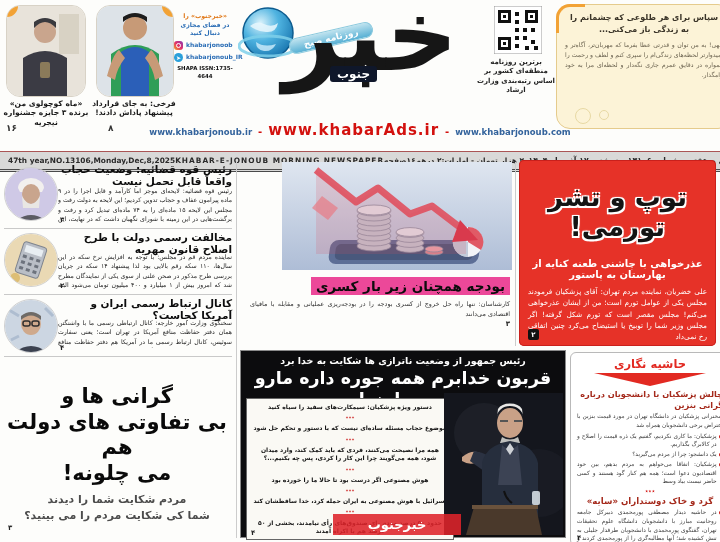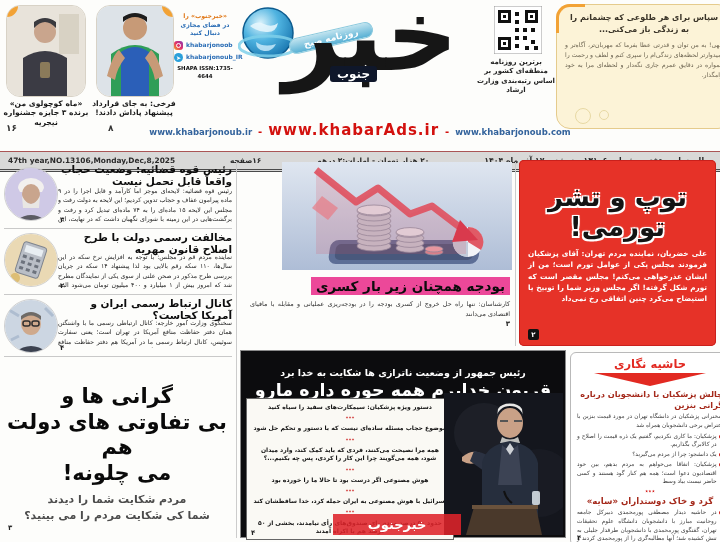--- a/index.html
+++ b/index.html
@@ -47,21 +47,21 @@
   .lb-kicker{font-size:7.8px;font-weight:900;color:#111;text-align:center;line-height:1.4;}
   .lb-big{font-size:21px;font-weight:900;color:#0a0a0a;text-align:center;line-height:1.22;}
   .lb-sub{font-size:11px;font-weight:900;color:#4c4c4c;text-align:center;line-height:1.45;}
   
   .hl-chip{background:#ec4899;padding:1px 5px;font-size:13.5px;font-weight:900;color:#0c0c0c;display:inline-block;margin-bottom:3px;}
   
   .redbox{background:#e63228;border-radius:5px;box-shadow:inset 0 0 0 1px #c9201c;}
   .red-title{font-size:26px;font-weight:900;color:#141414;text-align:center;
      text-shadow:-1.5px -1.5px 0 #fff,1.5px -1.5px 0 #fff,-1.5px 1.5px 0 #fff,1.5px 1.5px 0 #fff,0 0 3px #fff;}
   .red-sub{font-size:10px;font-weight:900;color:#fff;text-align:center;}
-  .red-body{font-size:7.3px;font-weight:bold;color:#fff;text-align:justify;line-height:1.55;}
+  .red-body{font-size:7.3px;font-weight:normal;color:#fff;text-align:justify;line-height:1.55;}
   .pg-badge{background:#111;color:#fff;font-size:7px;font-weight:bold;width:11px;height:11px;
             display:flex;align-items:center;justify-content:center;border-radius:2px;}
   
   .mainstory{background:#0c0c0e;border:1px solid #8a8a8a;}
   .ms-kicker{font-size:9.5px;font-weight:900;color:#fff;text-align:center;}
   .ms-headline{font-size:17.5px;font-weight:900;color:#fff;text-align:center;line-height:1.2;}
   .ms-quotes{background:#faf9f4;border:1px solid #666;display:flex;flex-direction:column;
              justify-content:space-between;padding:4px 6px;}
   .ms-q{font-size:6.1px;font-weight:bold;color:#111;text-align:center;line-height:1.35;}
   .ms-sep{font-size:5.5px;color:#cc2222;text-align:center;letter-spacing:2px;line-height:0.9;}
@@ -188,20 +188,21 @@
   <div class="abs urlbar" style="left:140px;top:121px;width:440px;">
     <span class="url-sm">www.khabarjonoub.ir</span>
     <span class="url-dash">-</span>
     <span class="url-lg">www.khabarAds.ir</span>
     <span class="url-dash">-</span>
     <span class="url-sm">www.khabarjonoub.com</span>
   </div>
 
   <div class="abs datebar" style="left:0;top:151px;width:704px;height:17px;padding:0 8px;text-align:center;">
     <span>47th year,NO.13106,Monday,Dec,8,2025</span>
+    <span style="letter-spacing:1px;">KHABAR-E-JONOUB MORNING NEWSPAPER</span>
     <span class="rtl">۱۶صفحه</span>
     <span class="rtl">۲۰ هزار تومان - امارات:۲ درهم</span>
     <span class="rtl" style="font-size:7.8px;">سال چهل و هفتم - شماره ۱۳۱۰۶ - دوشنبه ۱۷ آذر ماه ۱۴۰۴</span>
   </div>
 
   <div class="abs thumb" style="left:4px;top:167px;width:52px;height:52px;">
     <svg width="52" height="52" viewBox="0 0 52 52">
       <rect width="52" height="52" fill="#cfc9e6"></rect>
       <path d="M13 20 a13 10 0 0 1 26 0 l-2 4 h-22 z" fill="#f2f0ee"></path>
       <ellipse cx="26" cy="26" rx="9" ry="10" fill="#c9a58d"></ellipse>
@@ -318,26 +319,27 @@
   <div class="abs rtl" style="left:250px;top:276px;width:260px;text-align:right;">
     <div><span class="hl-chip">بودجه همچنان زیر بار کسری</span></div>
     <div class="bodytxt" style="margin-top:2px;font-size:6.4px;color:#333;">کارشناسان: تنها راه حل خروج از کسری بودجه را در بودجه‌ریزی عملیاتی و مقابله با مافیای اقتصادی می‌دانند</div>
     <div class="endnum" style="margin-top:1px;">۳</div>
   </div>
 
   <div class="vline" style="left:515px;top:162px;height:184px;"></div>
 
   <div class="abs redbox" style="left:519px;top:160px;width:197px;height:186px;">
     <div class="red-title rtl" style="margin-top:22px;">توپ و تشر تورمی!</div>
+    <div class="red-sub rtl" style="margin-top:16px;padding:0 4px;">عذرخواهی با چاشنی طعنه کنایه از بهارستان به پاستور</div>
     <div class="red-body rtl" style="margin:6px 9px 0;">علی خضریان، نماینده مردم تهران: آقای پزشکیان فرمودند مجلس یکی از عوامل تورم است؛ من از ایشان عذرخواهی می‌کنم! مجلس مقصر است که تورم شکل گرفته! اگر مجلس وزیر شما را توبیخ یا استیضاح می‌کرد چنین اتفاقی رخ نمی‌داد</div>
     <div class="pg-badge abs" style="left:9px;bottom:6px;">۲</div>
   </div>
 
   <div class="abs mainstory" style="left:240px;top:350px;width:324px;height:186px;">
-    <div class="ms-kicker rtl" style="margin-top:16px;">رئیس جمهور از وضعیت ناترازی ها شکایت به خدا برد</div>
+    <div class="ms-kicker rtl" style="margin-top:4px;">رئیس جمهور از وضعیت ناترازی ها شکایت به خدا برد</div>
     <div class="ms-headline rtl" style="margin-top:2px;padding:0 3px;">قربون خدابرم همه جوره داره مارو می چلونه!</div>
 
     <div class="ms-quotes abs" style="left:5px;top:47px;width:194px;height:132px;">
       <div class="ms-q rtl">دستور ویژه پزشکیان: سیمکارت‌های سفید را سیاه کنید</div>
       <div class="ms-sep">٭٭٭</div>
       <div class="ms-q rtl">موضوع حجاب مسئله ساده‌ای نیست که با دستور و تحکم حل شود</div>
       <div class="ms-sep">٭٭٭</div>
       <div class="ms-q rtl">همه مرا نصیحت می‌کنند، فردی که باید کمک کند، وارد میدان شود، همه می‌گویند چرا این کار را کردی، پس چه بکنیم...؟</div>
       <div class="ms-sep">٭٭٭</div>
       <div class="ms-q rtl">هوش مصنوعی اگر درست بود تا حالا ما را خورده بود</div>

